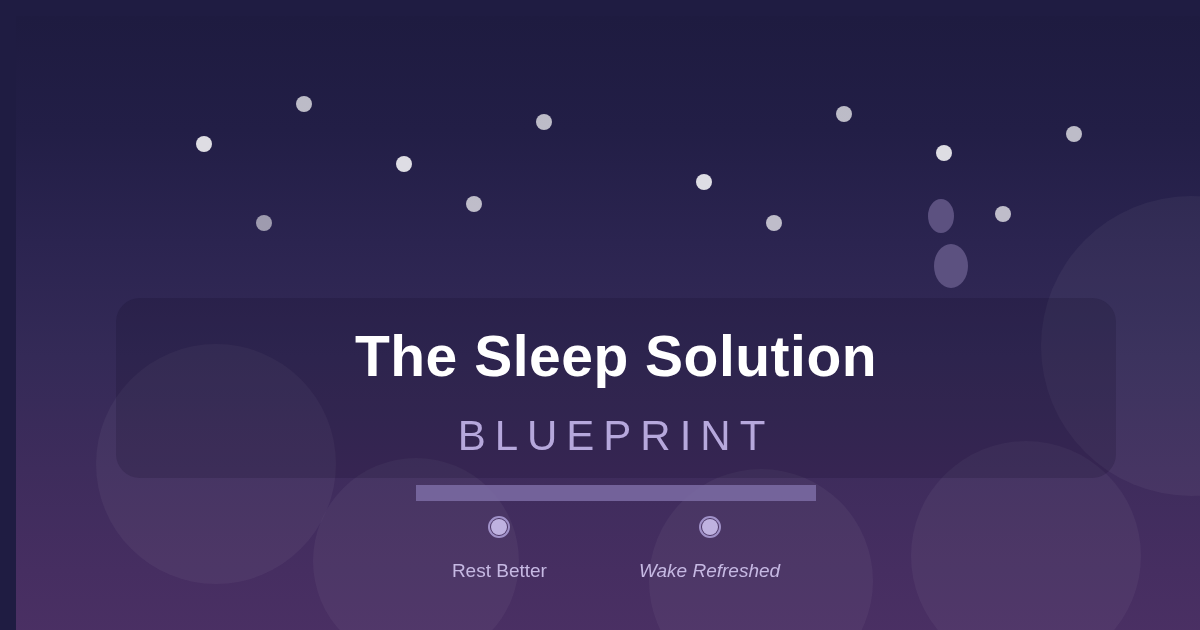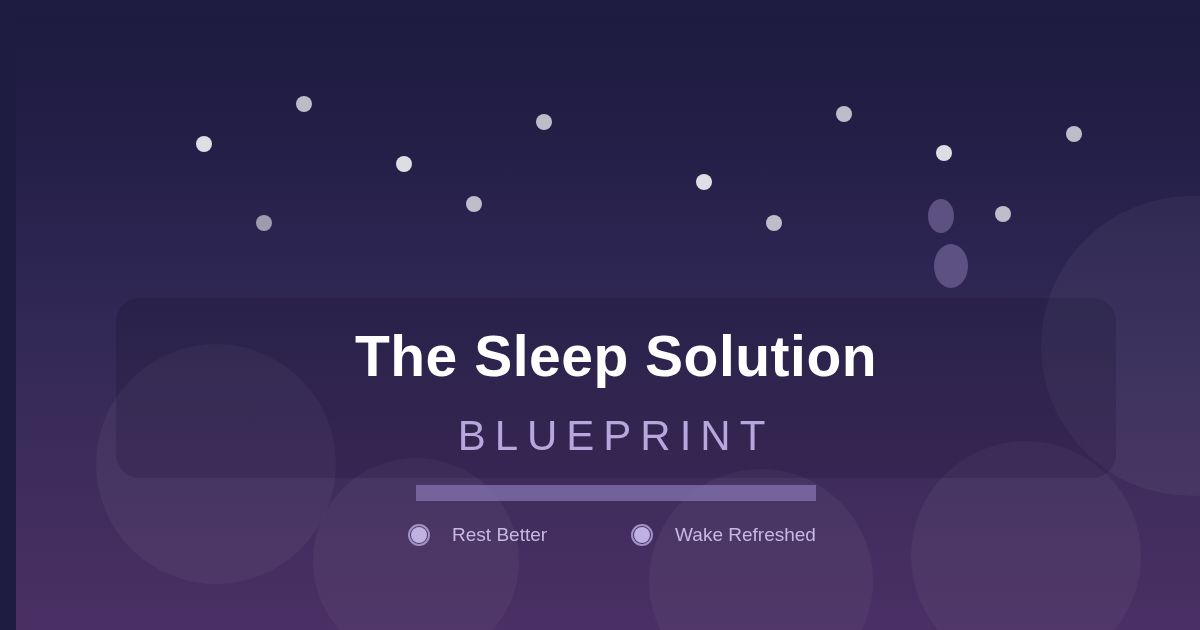--- a/index.html
+++ b/index.html
@@ -114,20 +114,21 @@
     justify-content: center;
     align-items: center;
     gap: 60px;
     z-index: 5;
   }
 
   .feature {
     display: flex;
     align-items: center;
     gap: 14px;
+    flex-direction: column;
   }
 
   .feature-icon {
     width: 22px;
     height: 22px;
     border: 2px solid #a192c9;
     border-radius: 50%;
     display: flex;
     align-items: center;
     justify-content: center;
@@ -192,17 +193,17 @@
       <div class="feature">
         <span class="feature-icon" style="border-color: rgb(161, 146, 201);">
           <span class="dot" style="background: rgb(191, 178, 224);"></span>
         </span>
         <span class="feature-label" style="color: rgb(198, 185, 227);">Rest Better</span>
       </div>
       <div class="feature">
         <span class="feature-icon" style="border-color: rgb(161, 146, 201);">
           <span class="dot" style="background: rgb(191, 178, 224);"></span>
         </span>
-        <span class="feature-label" style="color: rgb(198, 185, 227);">Wake Refreshed</span>
+        <span class="feature-label" style="color: rgb(198, 185, 227); font-style: italic;">Wake Refreshed</span>
       </div>
     </div>
 
 </div>
 
 </body></html>

